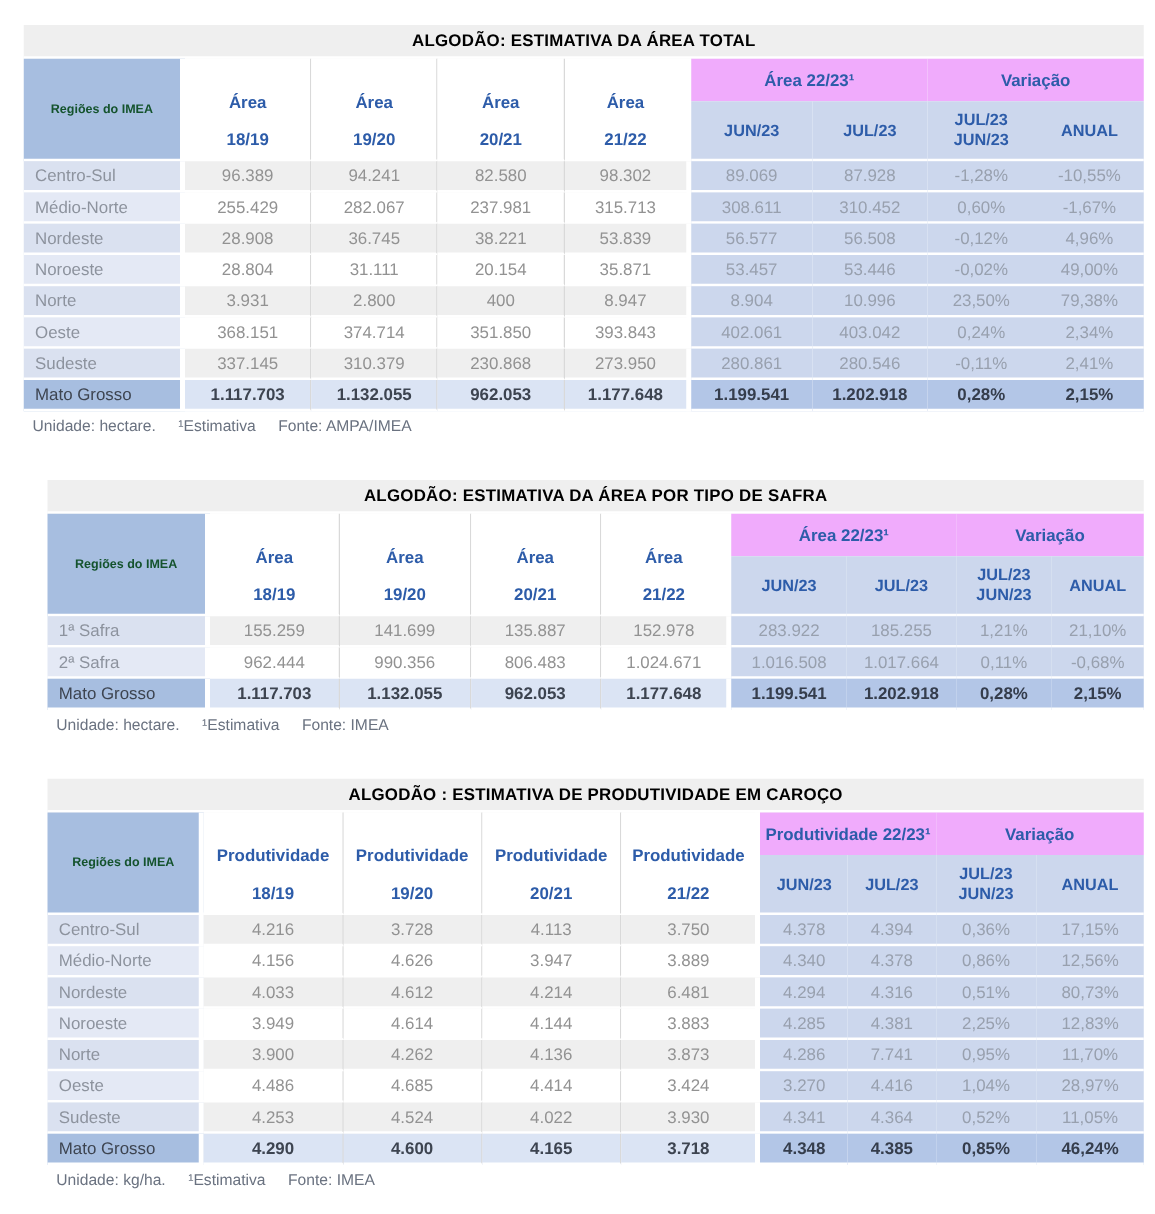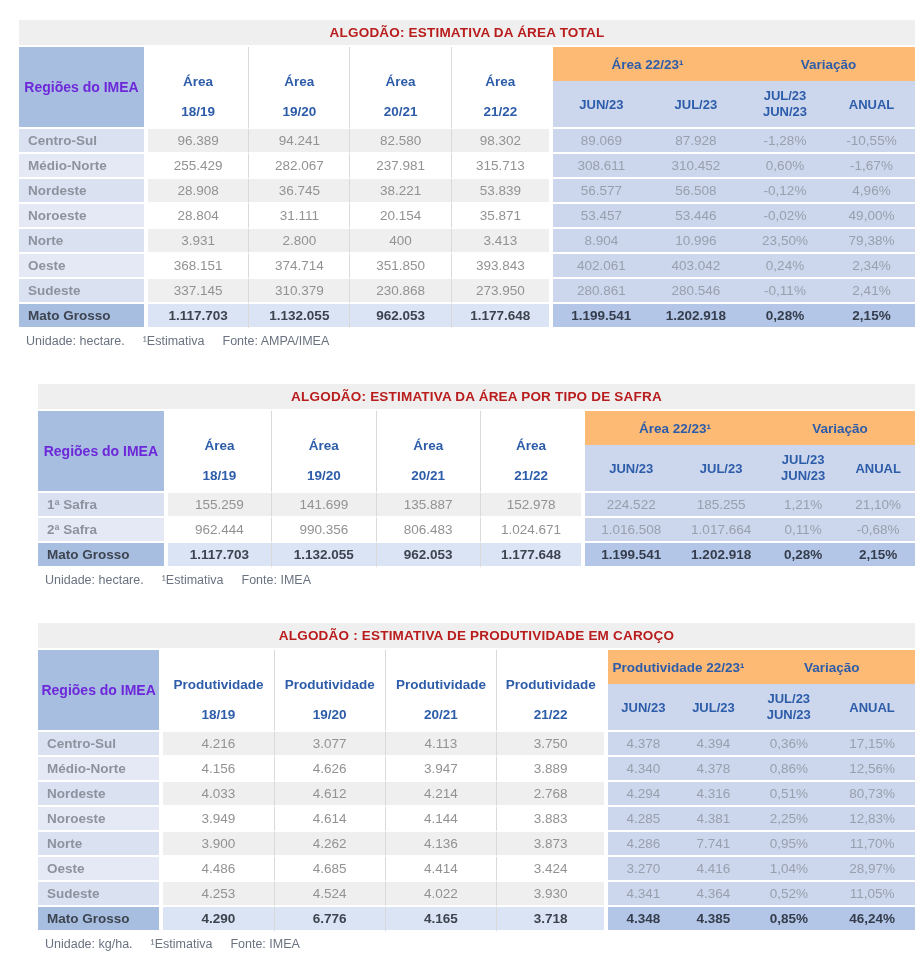--- a/index.html
+++ b/index.html
@@ -23,65 +23,65 @@
   
   .t1 col.c0{width:14.4%} .t1 col.ch{width:11.3%} .t1 col.c5{width:10.8%}
   .t1 col.c6{width:10.3%} .t1 col.c7{width:9.6%}  .t1 col.c8{width:9.7%}
   .t2 col.c0{width:14.8%} .t2 col.ch{width:11.9%} .t2 col.c5{width:10.5%}
   .t2 col.c6{width:10.0%} .t2 col.c7{width:8.7%}  .t2 col.c8{width:8.4%}
   .t3 col.c0{width:14.3%} .t3 col.ch{width:12.7%} .t3 col.c5{width:8.0%}
   .t3 col.c6{width:8.0%}  .t3 col.c7{width:9.2%}  .t3 col.c8{width:9.8%}
 
   
   th.title {
-    background: #efefef; color: #b91c1c;
+    background: #efefef; color: #000000;
     font-weight: bold; font-size: 13.5px; letter-spacing: .2px;
     height: 27px; text-align: center;
     border-bottom: 2px solid #fff;
   }
 
   
   th { padding: 0; }
   th.label-h {
-    background: #a7bee0; color: #6d28d9;
-    font-size: 14px; font-weight: bold; text-align: center;
+    background: #a7bee0; color: #14532d;
+    font-size: 10px; font-weight: bold; text-align: center;
     vertical-align: middle;
     border-right: 4px solid #fff; border-bottom: 2px solid #fff;
   }
   th.hist-h {
     background: #ffffff; color: #2d5ca9;
     font-size: 13.5px; font-weight: bold; text-align: center;
     vertical-align: middle;
     border-right: 1px solid #d9d9d9; border-bottom: 2px solid #fff;
   }
   th.hist-h .hl { display: block; line-height: 1.2; }
   th.hist-h .hl:first-child { margin-bottom: 13px; margin-top: 20px; }
   th.hist-h.last-hist { border-right: 4px solid #fff; }
   th.group-h {
-    background: #fdba74; color: #2d5ca9;
+    background: #f0abfc; color: #2d5ca9;
     font-size: 13.5px; font-weight: bold; text-align: center;
     height: 34px; vertical-align: middle;
   }
   th.sub-h {
     background: #ccd7ed; color: #2d5ca9;
     font-size: 13px; font-weight: bold; text-align: center;
     height: 48px; vertical-align: middle;
     border-bottom: 2px solid #fff;
   }
   th.sub-h .vl { display: block; line-height: 1.25; }
 
   
   tbody td {
     height: 25px; padding: 0;
     font-size: 13.5px; text-align: center; vertical-align: middle;
     border-bottom: 2px solid #fff;
   }
   tbody td.label {
     text-align: left; padding-left: 9px;
-    font-weight: bold; color: #8d939e;
+    font-weight: normal; color: #8d939e;
     border-right: 4px solid #fff;
   }
   tbody td.hist { color: #929292; border-right: 1px solid #d9d9d9; }
   tbody td.hist.last-hist { border-right: 4px solid #fff; }
   tbody td.blue { background: #ccd7ed; color: #98a0ae; }
   tbody tr:nth-child(odd)  td.hist  { background: #efefef; }
   tbody tr:nth-child(even) td.hist  { background: #ffffff; }
   tbody tr:nth-child(odd)  td.label { background: #dae1f0; }
   tbody tr:nth-child(even) td.label { background: #e4e9f5; }
   tbody tr.total td.label { background: #a7bee0; color: #3d4450; }
@@ -190,21 +190,21 @@
             <td class="blue">53.457</td>
             <td class="blue">53.446</td>
             <td class="blue">-0,02%</td>
             <td class="blue">49,00%</td>
           </tr>
           <tr>
             <td class="label">Norte</td>
             <td class="hist">3.931</td>
             <td class="hist">2.800</td>
             <td class="hist">400</td>
-            <td class="hist last-hist">3.413</td>
+            <td class="hist last-hist">8.947</td>
             <td class="blue">8.904</td>
             <td class="blue">10.996</td>
             <td class="blue">23,50%</td>
             <td class="blue">79,38%</td>
           </tr>
           <tr>
             <td class="label">Oeste</td>
             <td class="hist">368.151</td>
             <td class="hist">374.714</td>
             <td class="hist">351.850</td>
@@ -293,21 +293,21 @@
           <th class="sub-h">ANUAL</th>
         </tr>
       </thead>
       <tbody>
           <tr>
             <td class="label">1ª Safra</td>
             <td class="hist">155.259</td>
             <td class="hist">141.699</td>
             <td class="hist">135.887</td>
             <td class="hist last-hist">152.978</td>
-            <td class="blue">224.522</td>
+            <td class="blue">283.922</td>
             <td class="blue">185.255</td>
             <td class="blue">1,21%</td>
             <td class="blue">21,10%</td>
           </tr>
           <tr>
             <td class="label">2ª Safra</td>
             <td class="hist">962.444</td>
             <td class="hist">990.356</td>
             <td class="hist">806.483</td>
             <td class="hist last-hist">1.024.671</td>
@@ -381,21 +381,21 @@
             <span class="vl">JUL/23</span>
             <span class="vl">JUN/23</span>
           </th>
           <th class="sub-h">ANUAL</th>
         </tr>
       </thead>
       <tbody>
           <tr>
             <td class="label">Centro-Sul</td>
             <td class="hist">4.216</td>
-            <td class="hist">3.077</td>
+            <td class="hist">3.728</td>
             <td class="hist">4.113</td>
             <td class="hist last-hist">3.750</td>
             <td class="blue">4.378</td>
             <td class="blue">4.394</td>
             <td class="blue">0,36%</td>
             <td class="blue">17,15%</td>
           </tr>
           <tr>
             <td class="label">Médio-Norte</td>
             <td class="hist">4.156</td>
@@ -405,21 +405,21 @@
             <td class="blue">4.340</td>
             <td class="blue">4.378</td>
             <td class="blue">0,86%</td>
             <td class="blue">12,56%</td>
           </tr>
           <tr>
             <td class="label">Nordeste</td>
             <td class="hist">4.033</td>
             <td class="hist">4.612</td>
             <td class="hist">4.214</td>
-            <td class="hist last-hist">2.768</td>
+            <td class="hist last-hist">6.481</td>
             <td class="blue">4.294</td>
             <td class="blue">4.316</td>
             <td class="blue">0,51%</td>
             <td class="blue">80,73%</td>
           </tr>
           <tr>
             <td class="label">Noroeste</td>
             <td class="hist">3.949</td>
             <td class="hist">4.614</td>
             <td class="hist">4.144</td>
@@ -458,21 +458,21 @@
             <td class="hist">4.022</td>
             <td class="hist last-hist">3.930</td>
             <td class="blue">4.341</td>
             <td class="blue">4.364</td>
             <td class="blue">0,52%</td>
             <td class="blue">11,05%</td>
           </tr>
           <tr class="total">
             <td class="label">Mato Grosso</td>
             <td class="hist">4.290</td>
-            <td class="hist">6.776</td>
+            <td class="hist">4.600</td>
             <td class="hist">4.165</td>
             <td class="hist last-hist">3.718</td>
             <td class="blue">4.348</td>
             <td class="blue">4.385</td>
             <td class="blue">0,85%</td>
             <td class="blue">46,24%</td>
           </tr>
         </tbody>
     </table>
     <div class="footnote">

